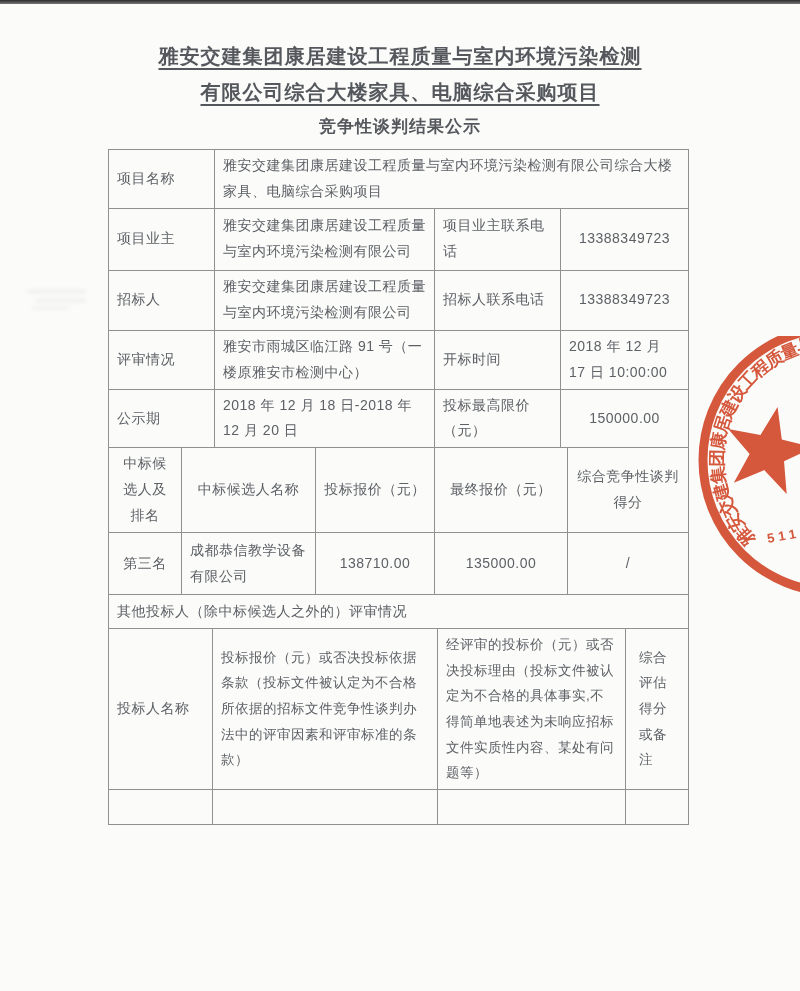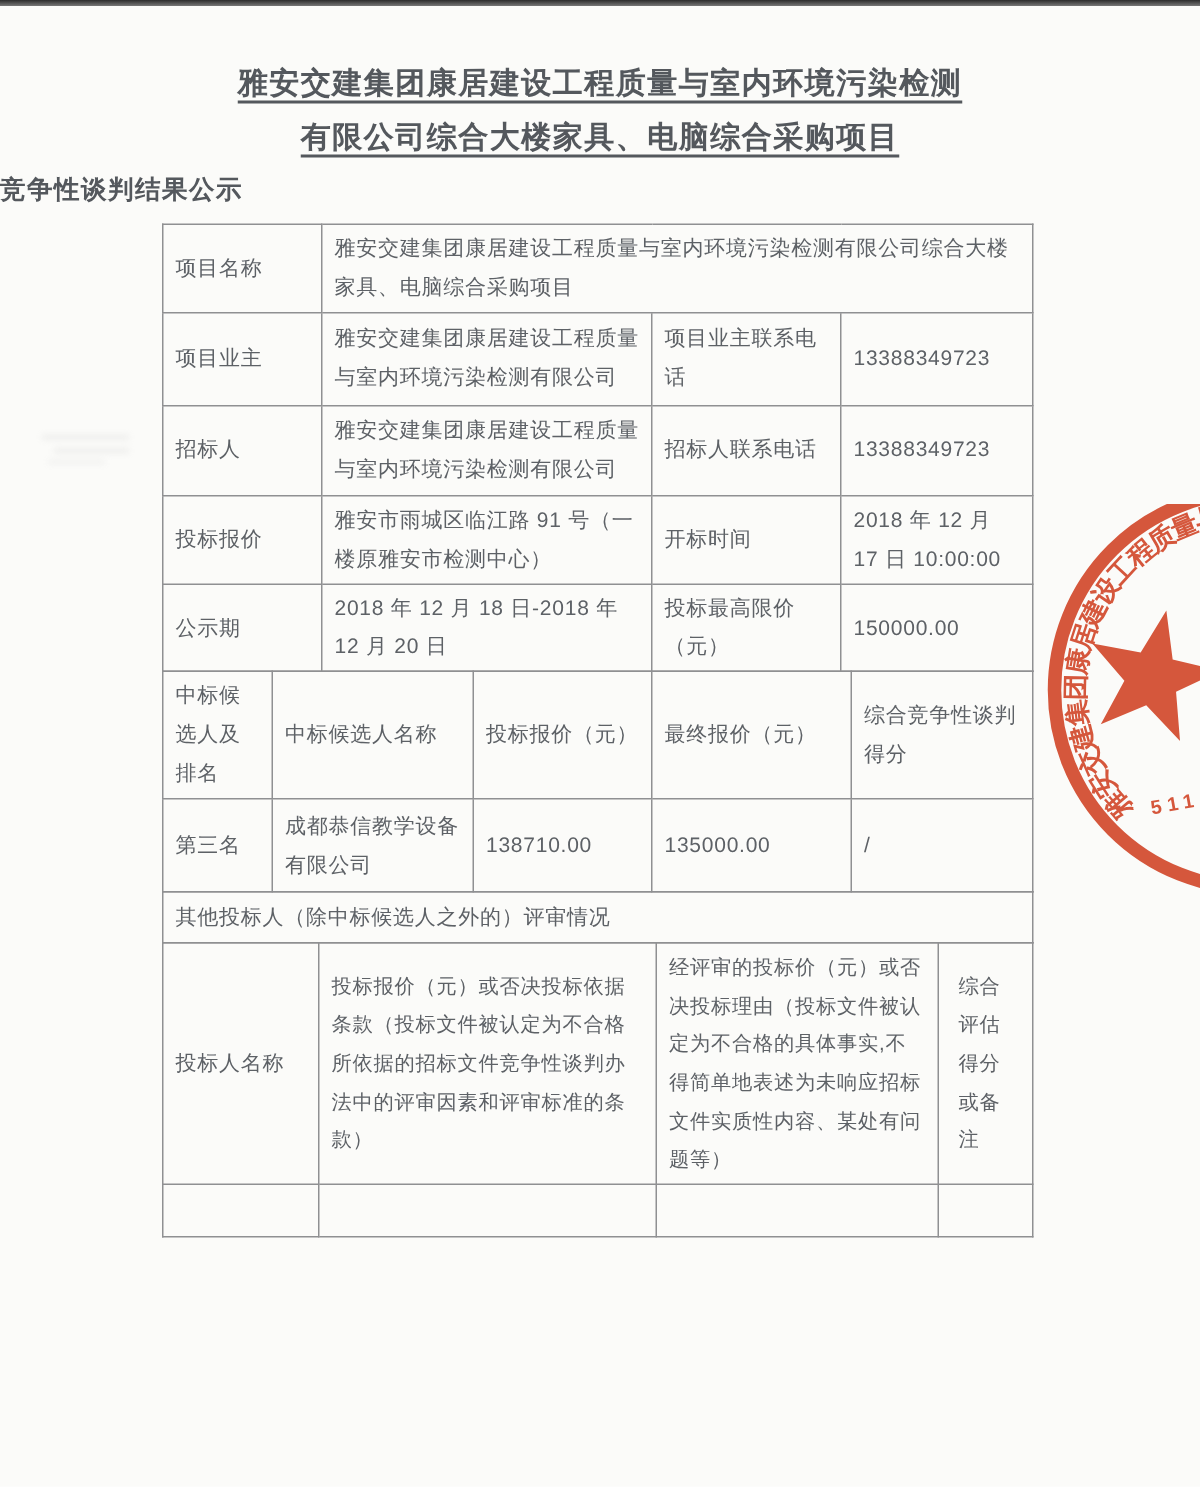--- a/index.html
+++ b/index.html
@@ -24,36 +24,36 @@
     filter:blur(2px); opacity:.22;
   }
   .title {
     margin:0; text-align:center; font-weight:bold; color:#54585d;
     font-size:20px; line-height:32px; letter-spacing:1px;
     text-decoration:underline; text-underline-offset:5px;
   }
   .title.l1 { margin-top:40px; }
   .title.l2 { margin-top:4px; }
   .subtitle {
-    margin:7px 0 10px; text-align:left; font-weight:bold; color:#54585d;
+    margin:7px 0 10px; text-align:center; font-weight:bold; color:#54585d;
     font-size:17px; line-height:24px; letter-spacing:1px;
   }
   table.tbl {
     margin-left:108px; width:580px;
     border-collapse:collapse; table-layout:fixed;
   }
   table.tbl + table.tbl, table.tbl + div + table.tbl { margin-top:-1px; }
   .tbl td, .tbl th {
     border:1px solid #8f9092;
     font-size:14px; font-weight:normal; color:#5d6166;
     padding:3px 8px; line-height:1.85; letter-spacing:.5px;
     vertical-align:middle; text-align:left; overflow:hidden;
   }
   .tbl .lbl { }
-  .tbl .c  { }
+  .tbl .c  { text-align:center; }
   .tbl .small { font-size:13.5px; line-height:1.9; }
   .seal {
     position:absolute; left:636px; top:336px;
     mix-blend-mode:multiply; opacity:.93;
   }
 </style>
 </head>
 <body>
 
 <div class="top-strip"></div>
@@ -81,21 +81,21 @@
     <td class="lbl">项目业主联系电话</td>
     <td class="c">13388349723</td>
   </tr>
   <tr style="height:60px">
     <td class="lbl">招标人</td>
     <td>雅安交建集团康居建设工程质量与室内环境污染检测有限公司</td>
     <td class="lbl">招标人联系电话</td>
     <td class="c">13388349723</td>
   </tr>
   <tr style="height:58px">
-    <td class="lbl">投标报价</td>
+    <td class="lbl">评审情况</td>
     <td>雅安市雨城区临江路 91 号（一楼原雅安市检测中心）</td>
     <td class="lbl">开标时间</td>
     <td>2018 年 12 月 17 日 10:00:00</td>
   </tr>
   <tr style="height:57px">
     <td class="lbl">公示期</td>
     <td>2018 年 12 月 18 日-2018 年 12 月 20 日</td>
     <td class="lbl">投标最高限价（元）</td>
     <td class="c">150000.00</td>
   </tr>

